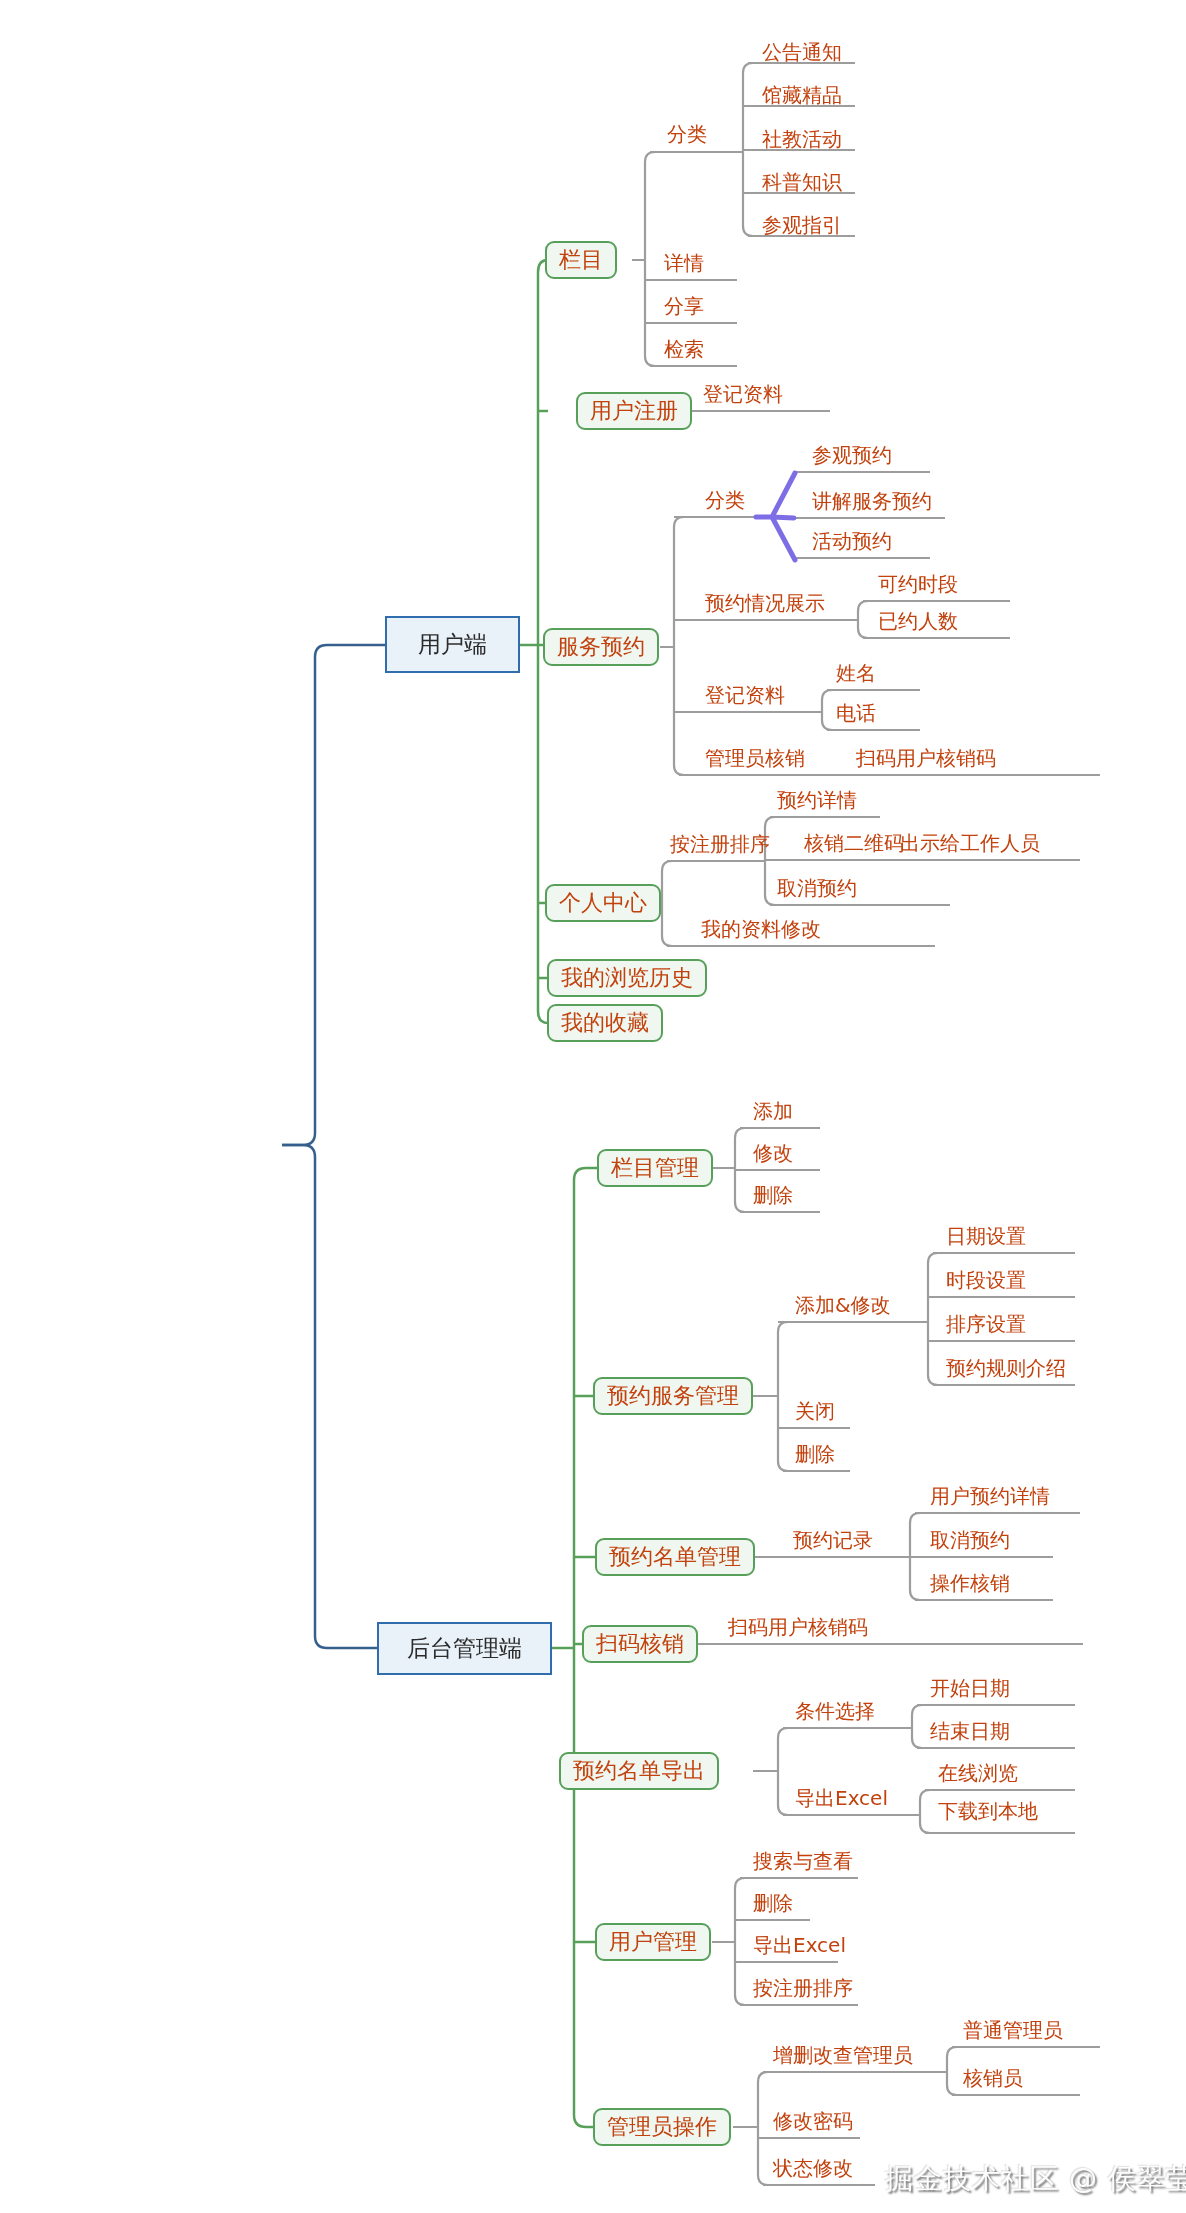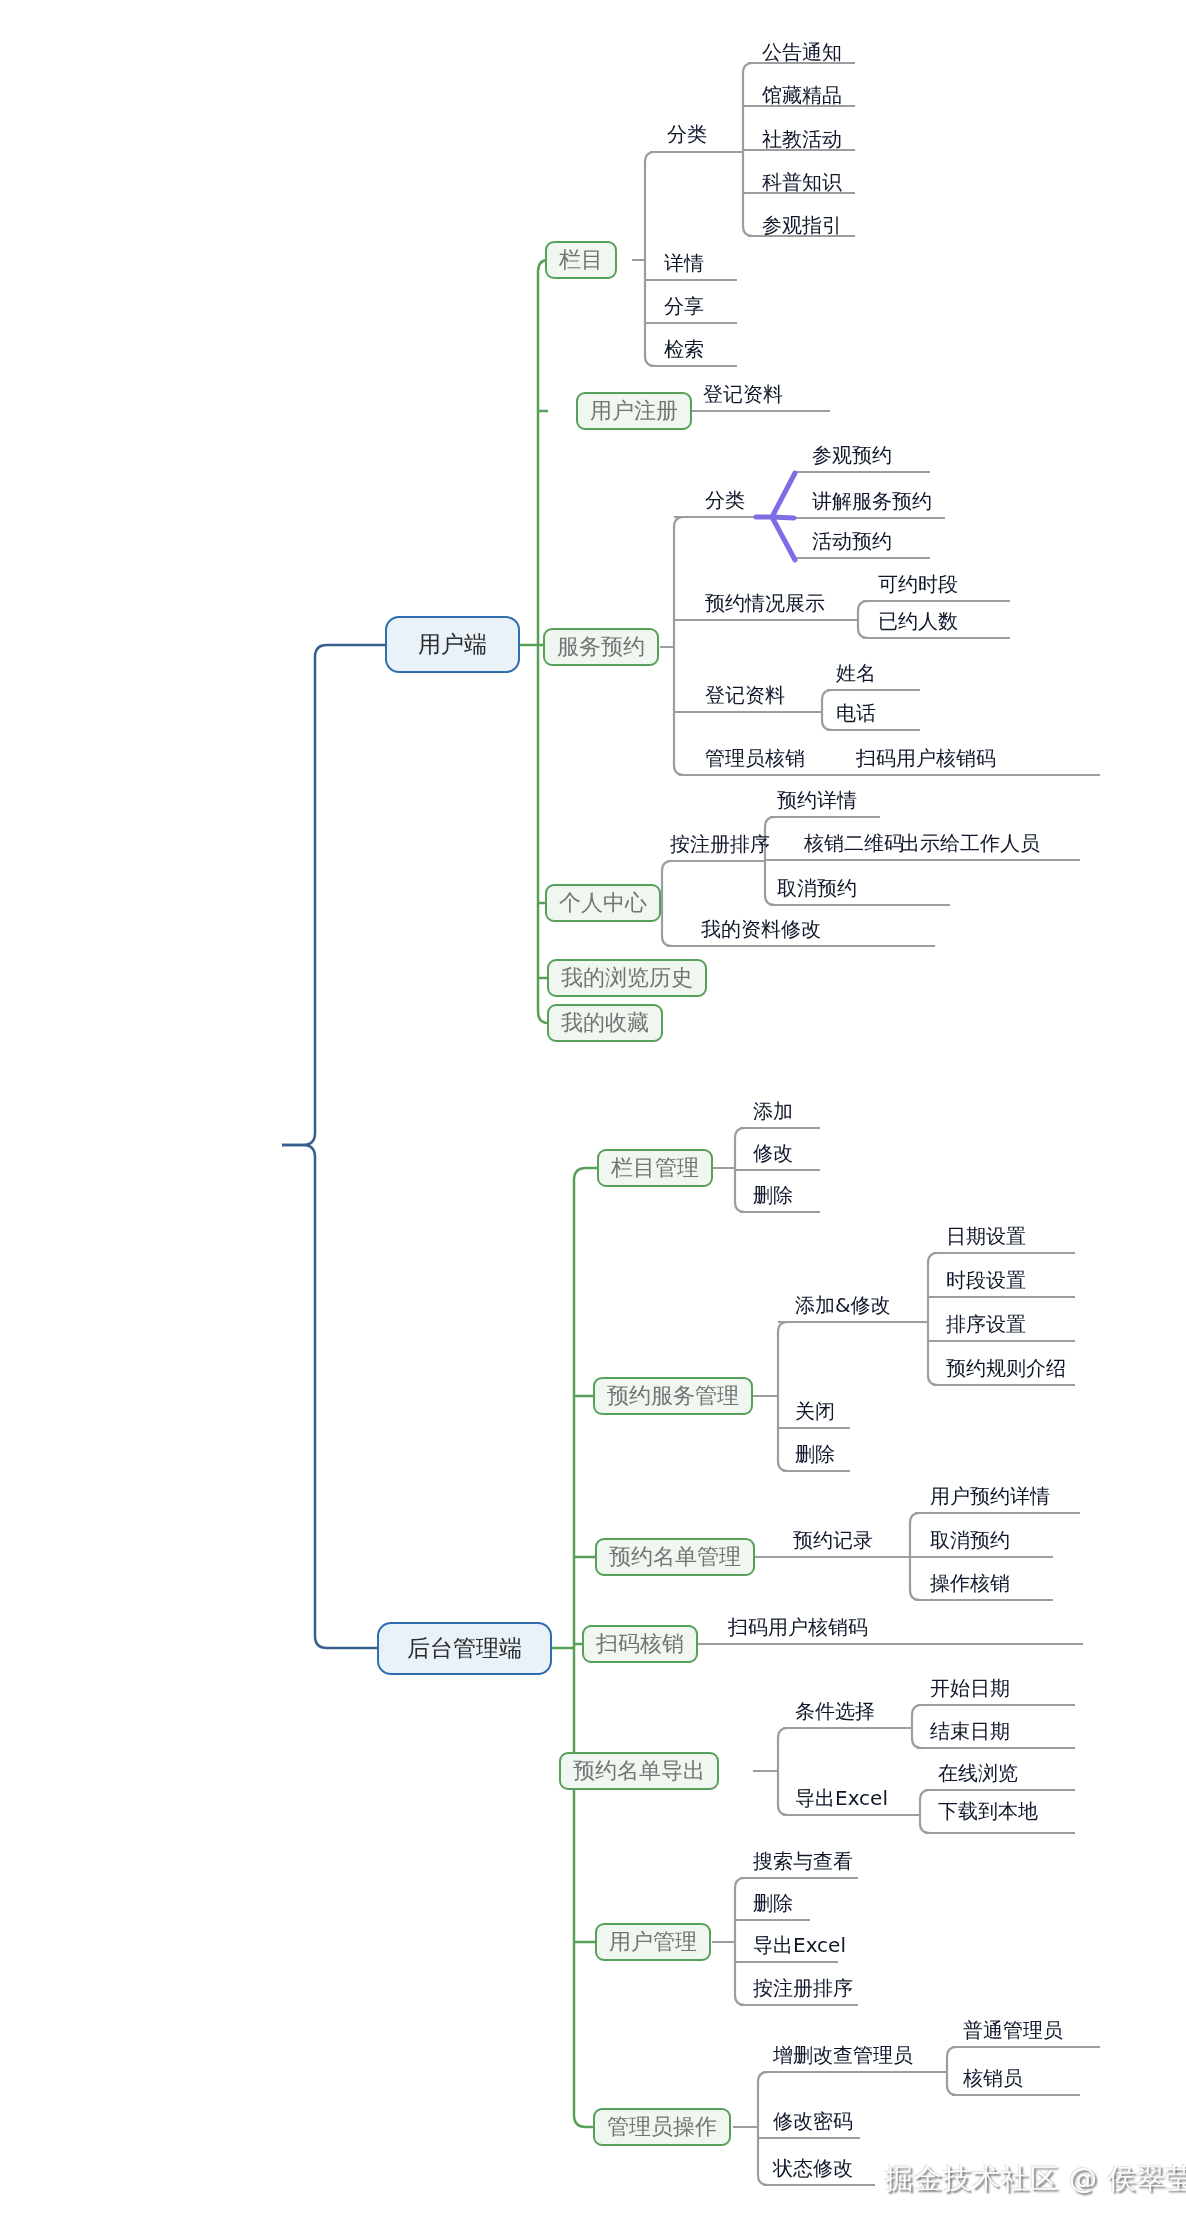--- a/index.html
+++ b/index.html
@@ -1,24 +1,24 @@
 <!DOCTYPE html>
 <html><head>
 <meta charset="utf-8">
 <style>
   html,body{margin:0;padding:0;background:#fff;}
   .canvas{position:relative;width:1186px;height:2213px;background:#ffffff;
           font-family:"DejaVu Sans","Liberation Sans",sans-serif;overflow:hidden;}
   svg.wires{position:absolute;left:0;top:0;}
-  .lbl{position:absolute;font-size:20px;color:#0f172a;white-space:nowrap;line-height:1.15;}
+  .lbl{position:absolute;font-size:20px;color:#c2410c;white-space:nowrap;line-height:1.15;}
   .box{position:absolute;display:flex;align-items:center;justify-content:center;
        white-space:nowrap;box-sizing:border-box;}
   .g{border:2.5px solid #57a05a;background:#eff7f0;border-radius:9px;
-     font-size:22px;color:#737373;height:38px;padding:0 12px;}
-  .b{border:2.5px solid #2f6dad;background:#e9f1f9;border-radius:14px;
+     font-size:22px;color:#c2410c;height:38px;padding:0 12px;}
+  .b{border:2.5px solid #2f6dad;background:#e9f1f9;border-radius:0;
      font-size:23px;color:#2b2b2b;}
   .r{border:2.5px solid #53565c;background:#f6f6f7;border-radius:10px;
      font-size:30px;color:#333;}
   .watermark{position:absolute;left:885px;top:2160px;font-size:28px;letter-spacing:1px;
      color:#fdfdfd;text-shadow:2px 2px 2px rgba(110,110,110,.95), -1px -1px 1px rgba(200,200,200,.6);
      white-space:nowrap;}
 </style>
 </head>
 <body>
 

